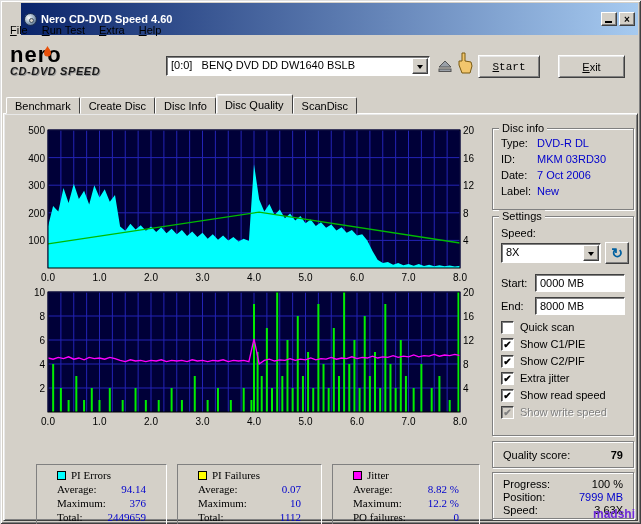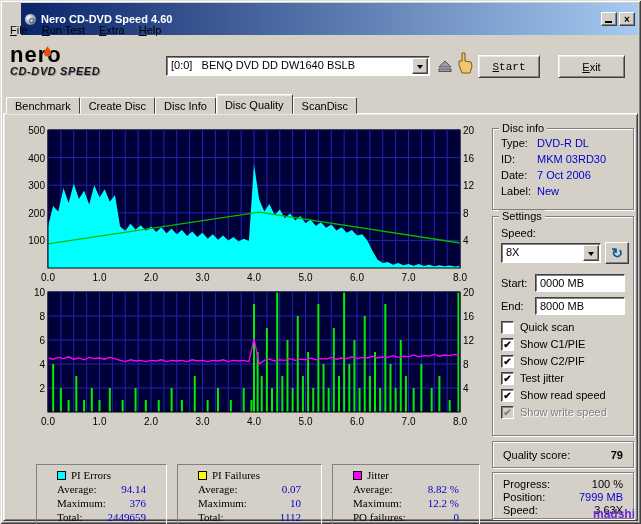--- a/index.html
+++ b/index.html
@@ -384,21 +384,21 @@
     <div class="check-row" style="top:120px">
       <span class="cbox"><span>✔</span></span>
       <span class="cb-label">Show C1/PIE</span>
       </div>
     <div class="check-row" style="top:137px">
       <span class="cbox"><span>✔</span></span>
       <span class="cb-label">Show C2/PIF</span>
       </div>
     <div class="check-row" style="top:154px">
       <span class="cbox"><span>✔</span></span>
-      <span class="cb-label">Test jitter</span>
+      <span class="cb-label">Extra jitter</span>
       </div>
     <div class="check-row" style="top:171px">
       <span class="cbox"><span>✔</span></span>
       <span class="cb-label">Show read speed</span>
       </div>
     <div class="check-row disabled" style="top:188px">
       <span class="cbox"><span>✔</span></span>
       <span class="cb-label">Show write speed</span>
       </div>
   </div>

